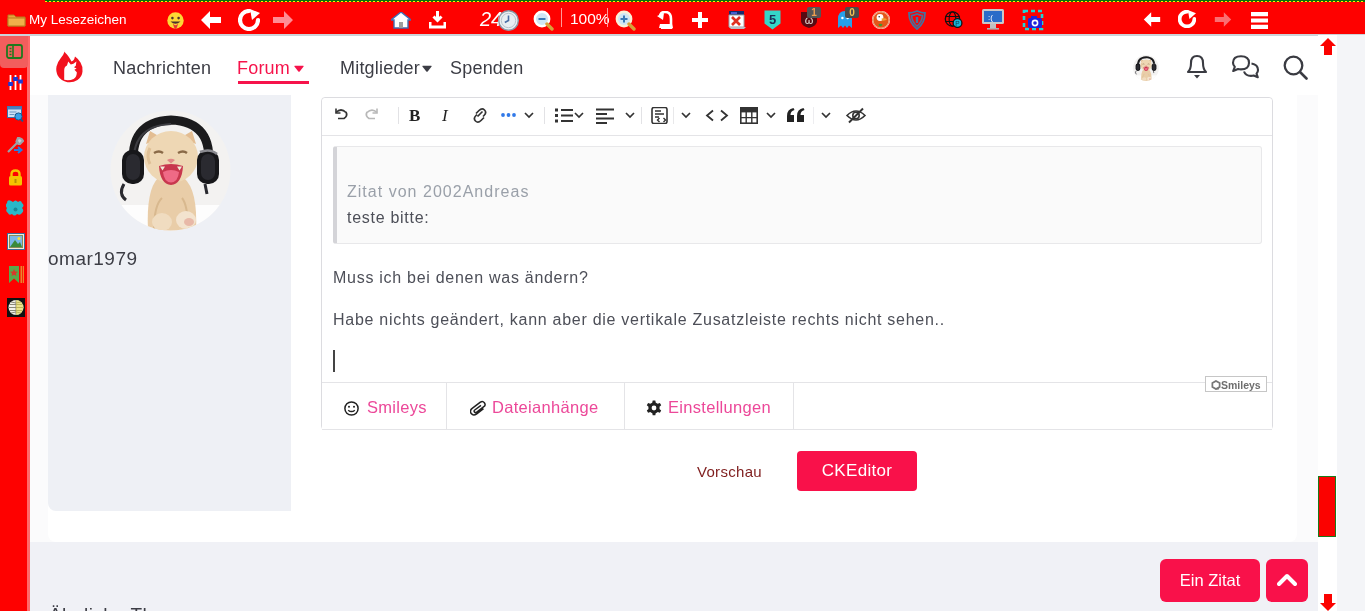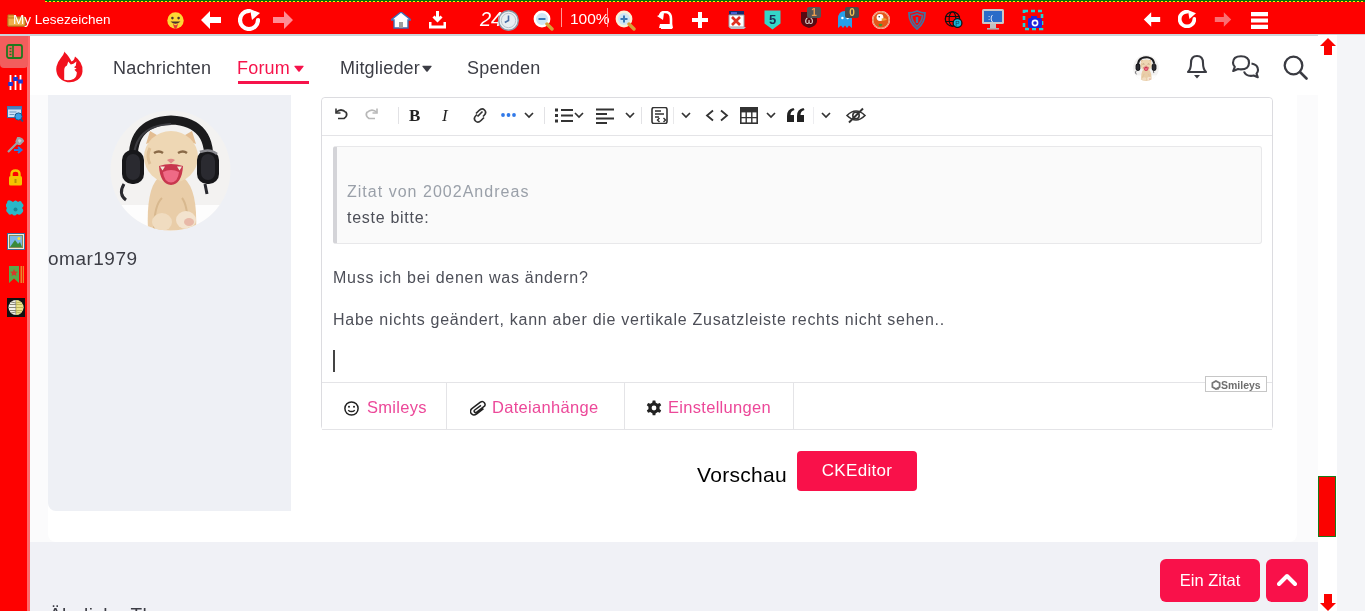--- a/index.html
+++ b/index.html
@@ -43,21 +43,21 @@
 </head>
 <body>
 
 <div class="abs" id="topbar"></div>
 <div class="abs" id="topdots"></div>
 <div class="abs" id="topbotline"></div>
 <svg class="abs" style="left:7px; top:12px;" width="19" height="15" viewBox="0 0 19 15">
   <path d="M1 3 h6 l2 2 h9 v9 h-17 z" fill="#e8a33d" stroke="#b97a1e" stroke-width="1"></path>
   <path d="M1 6 h17 v8 h-17 z" fill="#f0b04a" stroke="#b97a1e" stroke-width="1"></path>
 </svg>
-<div class="abs wtxt" style="left:13px; top:12px;text-align:right;">My Lesezeichen</div>
+<div class="abs wtxt" style="left:29px; top:12px;text-align:right;">My Lesezeichen</div>
 <svg class="abs" style="left:167px; top:12px;" width="17" height="17" viewBox="0 0 17 17">
   <circle cx="8.5" cy="8.5" r="8.2" fill="#fdd835"></circle>
   <circle cx="5.4" cy="6.1" r="1.3" fill="#4e342e"></circle>
     <circle cx="11.6" cy="6.1" r="1.3" fill="#4e342e"></circle>
   <path d="M3.5 9.5 q5 4.5 10 0 z" fill="#4e342e"></path>
   <path d="M5.8 11 q2.7 4.5 5.4 0 q-1.4 6 -2.7 6 q-1.3 0 -2.7 -6 z" fill="#e53935"></path>
 </svg>
 <svg class="abs" style="left:200px; top:10px;" width="22" height="20" viewBox="0 0 22 20">
   <path d="M10 1 L1 10 L10 19 L10 13 L21 13 L21 7 L10 7 Z" fill="#fff"></path>
 </svg>
@@ -225,21 +225,21 @@
   <circle cx="9" cy="9.5" r="7.5" fill="#f2f0e8"></circle>
   <path d="M9 2 V17 M2.5 6.5 h13 M2.5 12.5 h13 M1.5 9.5 h15" stroke="#8a8878" stroke-width="1"></path>
   <path d="M4 4 q5 2 10 0 M4 15 q5 -2 10 0" stroke="#8a8878" stroke-width="1" fill="none"></path>
   <path d="M9 2 a7.5 7.5 0 0 1 0 15" fill="#e8d840" opacity="0.55"></path>
 </svg>
 
 <div class="abs" id="header"></div>
 <div class="abs nav" style="left:113px; top:58px;">Nachrichten</div>
 <div class="abs nav" style="left:237px; top:58px; color:#f6134b;">Forum</div>
 <div class="abs nav" style="left:340px; top:58px;">Mitglieder</div>
-<div class="abs nav" style="left:467px; top:58px;">Spenden</div>
+<div class="abs nav" style="left:450px; top:58px;">Spenden</div>
 <div class="abs" style="left:238px; top:81px; width:71px; height:3.2px; background:#f6134b;"></div>
 <svg class="abs" style="left:55px; top:49px;" width="28" height="34" viewBox="0 0 28 34">
   <path fill-rule="evenodd" fill="#f2121f" d="
     M10 1 Q8.5 2.5 10.5 4 Q12 5.2 13.5 7.5 Q15.5 10.5 16.5 12.5 Q17.5 12.2 18.2 11.5 Q19.5 10.2 20 7.5 Q23 9.5 25.5 13.5 Q28 17.5 27.5 22.5 Q27 28 22.5 31 Q18 34 12.5 33.2 Q6 32 3 27 Q0.5 22.5 1.5 17.5 Q2.5 13 5.5 9.5 Q8.5 6 9.2 3.5 Q9.6 2 10 1 Z
     M9.2 30.8 L9.2 21.5 Q9.2 17.8 12 16.6 L13.2 12.4 L15.8 15.4 L18.4 14.8 L21.4 12.6 L20.8 16.8 L19 18.2 L21.6 19.6 L19.4 20.7 L21.8 23.2 Q22 27.8 18.6 29.9 Q14.6 31.8 9.2 30.8 Z"></path>
 </svg>
 <svg class="abs" style="left:294px; top:64.5px;" width="10" height="7.5" viewBox="0 0 12 8">
     <path d="M1 0.5 h10 q1 0 0.3 1 L6.8 7.2 q-0.8 1 -1.6 0 L0.7 1.5 q-0.7 -1 0.3 -1 Z" fill="#f6134b"></path>
   </svg>
 <svg class="abs" style="left:422px; top:64.5px;" width="10" height="7.5" viewBox="0 0 12 8">
@@ -434,21 +434,21 @@
 <div class="abs tabtxt" style="left:492px; top:398px;">Dateianhänge</div>
 <div class="abs tabtxt" style="left:668px; top:398px;">Einstellungen</div>
 
 <div class="abs" style="left:1205px; top:376px; width:62px; height:16px; background:#fff; border:1px solid #c6c6c6;"></div>
 <svg class="abs" style="left:1211px; top:380px;" width="10" height="10" viewBox="0 0 11 11">
   <path d="M5.5 1 L9.5 3.3 L9.5 7.7 L5.5 10 L1.5 7.7 L1.5 3.3 Z" fill="none" stroke="#777" stroke-width="1.9"></path>
   <path d="M4 9.8 L8.2 10.8 L9.3 8.2 Z" fill="#777"></path>
 </svg>
 <div class="abs" style="left:1221px; top:379px; font-size:10.5px; font-weight:bold; color:#6e6e6e;">Smileys</div>
 
-<div class="abs" style="left:697px; top:463px; font-size:21px; color:#000000; letter-spacing:0.3px;">Vorschau</div>
+<div class="abs" style="left:697px; top:463px; font-size:15px; color:#7f1d1d; letter-spacing:0.3px;">Vorschau</div>
 <div class="abs pinkbtn" style="left:797px; top:451px; width:120px; height:40px; line-height:40px; font-size:17px; letter-spacing:0.3px;">CKEditor</div>
 
 <div class="abs" id="footer"></div>
 <div class="abs pinkbtn" style="left:1160px; top:559px; width:100px; height:43px; line-height:43px; font-size:16.5px; border-radius:6px;">Ein Zitat</div>
 <div class="abs pinkbtn" style="left:1266px; top:559px; width:42px; height:43px; border-radius:6px;"></div>
 <div class="abs" style="left:49px; top:604px; font-size:19px; color:#3c3d45; letter-spacing:0.4px;">Ähnliche Themen</div>
 
 <div class="abs" id="scrolltrack"></div>
 <div class="abs" id="scrollrest"></div>
 <div class="abs" id="thumb"></div>

